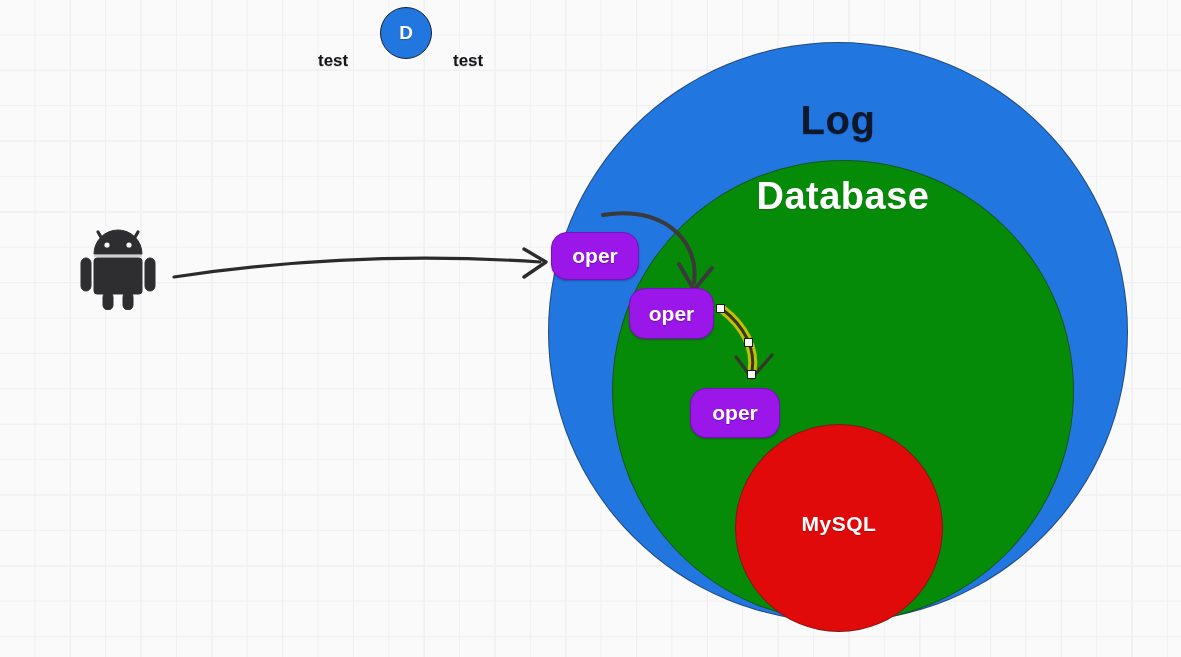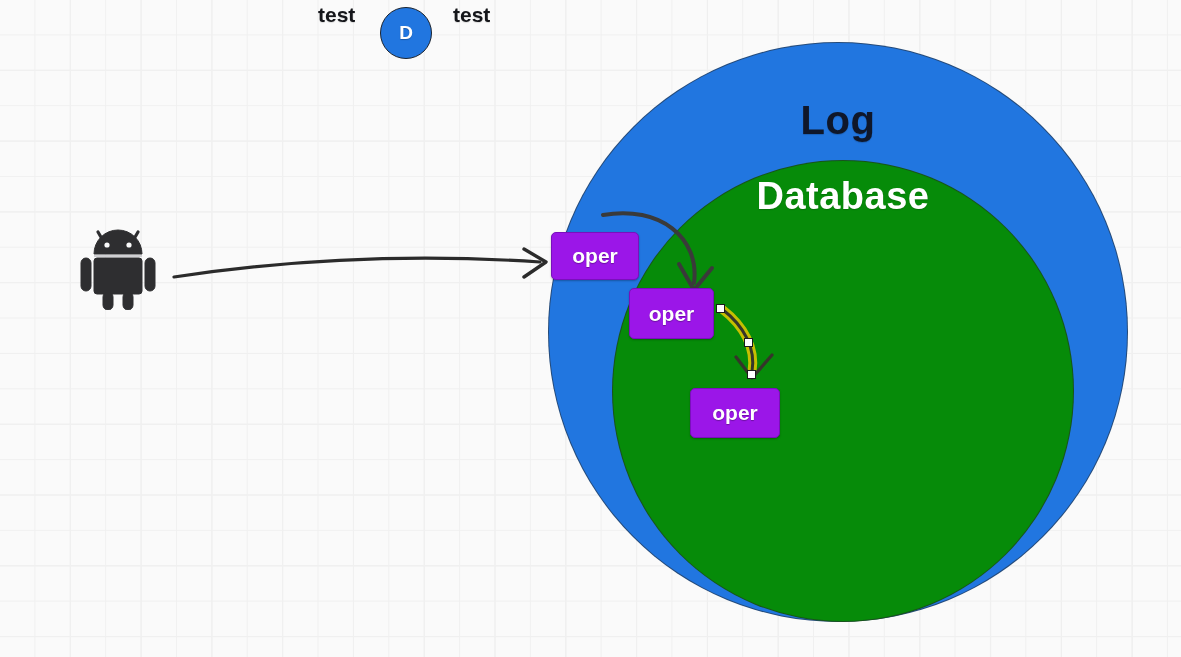--- a/index.html
+++ b/index.html
@@ -106,35 +106,36 @@
   #node-d-label {
     color: #ffffff;
     font-size: 19px;
     font-weight: bold;
     text-shadow: 0 1px 1px rgba(0,0,0,0.25);
   }
 
   
   .free-text {
     position: absolute;
-    font-size: 21px;
+    font-size: 17px;
     font-weight: bold;
     color: #15161a;
     white-space: nowrap;
     text-shadow: 0 1px 1px rgba(0,0,0,0.12);
+    margin-top: 48px;
   }
   #text-test-left  { left: 318px; top: 3px; }
   #text-test-right { left: 453px; top: 3px; }
 
   
   .oper-box {
     position: absolute;
     background: #9b16e8;
     border: 1.5px solid #7a0fbd;
-    border-radius: 5px;
+    border-radius: 16px;
     display: flex;
     align-items: center;
     justify-content: center;
     box-sizing: border-box;
     box-shadow: 0 1px 2px rgba(0,0,0,0.28);
   }
   .oper-box span {
     color: #ffffff;
     font-size: 21px;
     font-weight: bold;
@@ -176,20 +177,23 @@
 
   <div class="circle" id="circle-log">
     <div class="circle-label" id="label-log">Log</div>
   </div>
 
   <div class="circle" id="circle-database">
     <div class="circle-label" id="label-database">Database</div>
   </div>
 
 
+  <div class="circle" id="circle-mysql">
+    <div class="circle-label" id="label-mysql">MySQL</div>
+  </div>
 
   <svg id="android-icon" viewBox="0 0 80 82">
     <g fill="#2e2e30" stroke="#2e2e30" stroke-width="1">
 
       <line x1="20" y1="4" x2="27" y2="16" stroke-width="3.2" stroke-linecap="round"></line>
       <line x1="60" y1="4" x2="53" y2="16" stroke-width="3.2" stroke-linecap="round"></line>
 
       <path d="M16 26 a24 24 0 0 1 48 0 z"></path>
 
       <circle cx="29" cy="17" r="2.6" fill="#fafafa" stroke="none"></circle>

